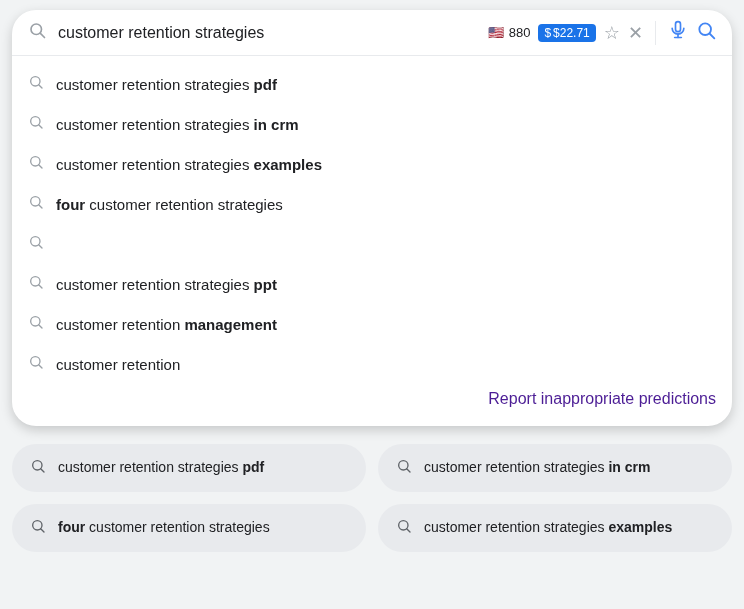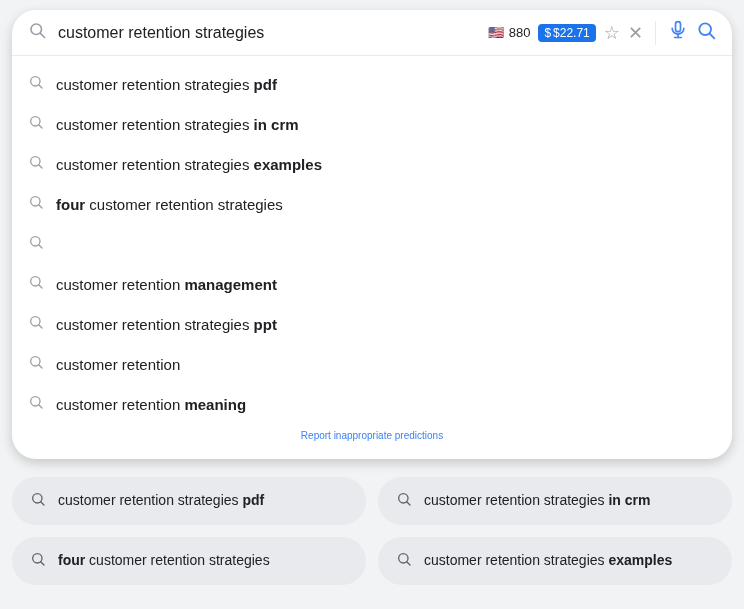--- a/index.html
+++ b/index.html
@@ -121,24 +121,24 @@
       font-size: 15px;
       color: #202124;
     }
 
     .suggestion-text strong {
       font-weight: 700;
       color: #202124;
     }
 
     .report-link {
-      text-align: center;
+      text-align: right;
       padding: 6px 16px 10px;
-      font-size: 10px;
-      color: #3b82f6;
+      font-size: 16px;
+      color: #4c1d95;
       cursor: pointer;
     }
 
     
     .cards-section {
       width: 720px;
       margin-top: 18px;
       display: grid;
       grid-template-columns: 1fr 1fr;
       gap: 12px;
@@ -262,52 +262,43 @@
       </span>
     </div>
 
     <div class="suggestion-item">
       <span class="suggestion-search-icon">
         <svg width="16" height="16" viewBox="0 0 24 24" fill="none">
             <circle cx="11" cy="11" r="7" stroke="#9aa0a6" stroke-width="2"></circle>
             <line x1="16" y1="16" x2="21" y2="21" stroke="#9aa0a6" stroke-width="2" stroke-linecap="round"></line>
           </svg>
       </span>
+      <span class="suggestion-text">customer retention strategies <strong>ppt</strong></span>
+    </div>
+
+    <div class="suggestion-item">
+      <span class="suggestion-search-icon">
+        <svg width="16" height="16" viewBox="0 0 24 24" fill="none">
+            <circle cx="11" cy="11" r="7" stroke="#9aa0a6" stroke-width="2"></circle>
+            <line x1="16" y1="16" x2="21" y2="21" stroke="#9aa0a6" stroke-width="2" stroke-linecap="round"></line>
+          </svg>
+      </span>
       <span class="suggestion-text">customer retention <strong>management</strong></span>
     </div>
 
     <div class="suggestion-item">
       <span class="suggestion-search-icon">
         <svg width="16" height="16" viewBox="0 0 24 24" fill="none">
             <circle cx="11" cy="11" r="7" stroke="#9aa0a6" stroke-width="2"></circle>
             <line x1="16" y1="16" x2="21" y2="21" stroke="#9aa0a6" stroke-width="2" stroke-linecap="round"></line>
           </svg>
       </span>
-      <span class="suggestion-text">customer retention strategies <strong>ppt</strong></span>
-    </div>
-
-    <div class="suggestion-item">
-      <span class="suggestion-search-icon">
-        <svg width="16" height="16" viewBox="0 0 24 24" fill="none">
-            <circle cx="11" cy="11" r="7" stroke="#9aa0a6" stroke-width="2"></circle>
-            <line x1="16" y1="16" x2="21" y2="21" stroke="#9aa0a6" stroke-width="2" stroke-linecap="round"></line>
-          </svg>
-      </span>
       <span class="suggestion-text">customer retention</span>
     </div>
 
-    <div class="suggestion-item">
-      <span class="suggestion-search-icon">
-        <svg width="16" height="16" viewBox="0 0 24 24" fill="none">
-            <circle cx="11" cy="11" r="7" stroke="#9aa0a6" stroke-width="2"></circle>
-            <line x1="16" y1="16" x2="21" y2="21" stroke="#9aa0a6" stroke-width="2" stroke-linecap="round"></line>
-          </svg>
-      </span>
-      <span class="suggestion-text">customer retention <strong>meaning</strong></span>
-    </div>
 
     <div class="report-link">Report inappropriate predictions</div>
   </div>
 </div>
 
 <div class="cards-section">
 
   <div class="card-item">
     <span class="card-search-icon">
       <svg width="16" height="16" viewBox="0 0 24 24" fill="none">

